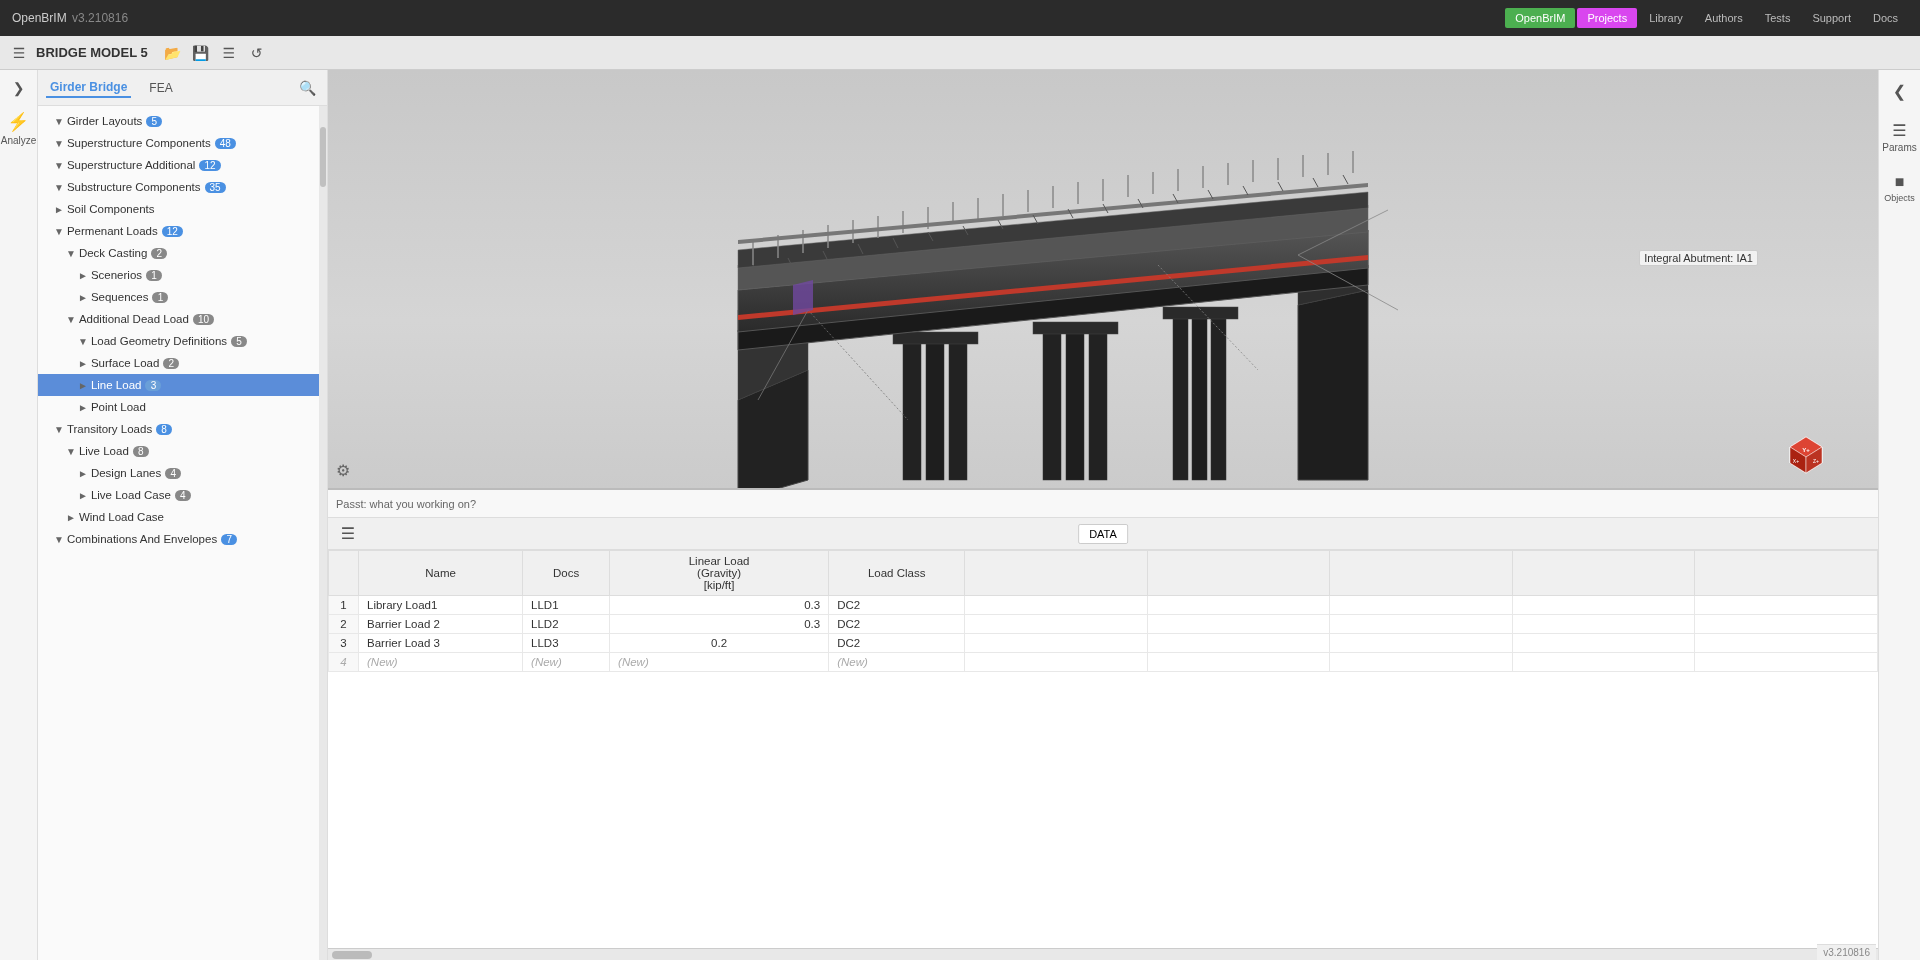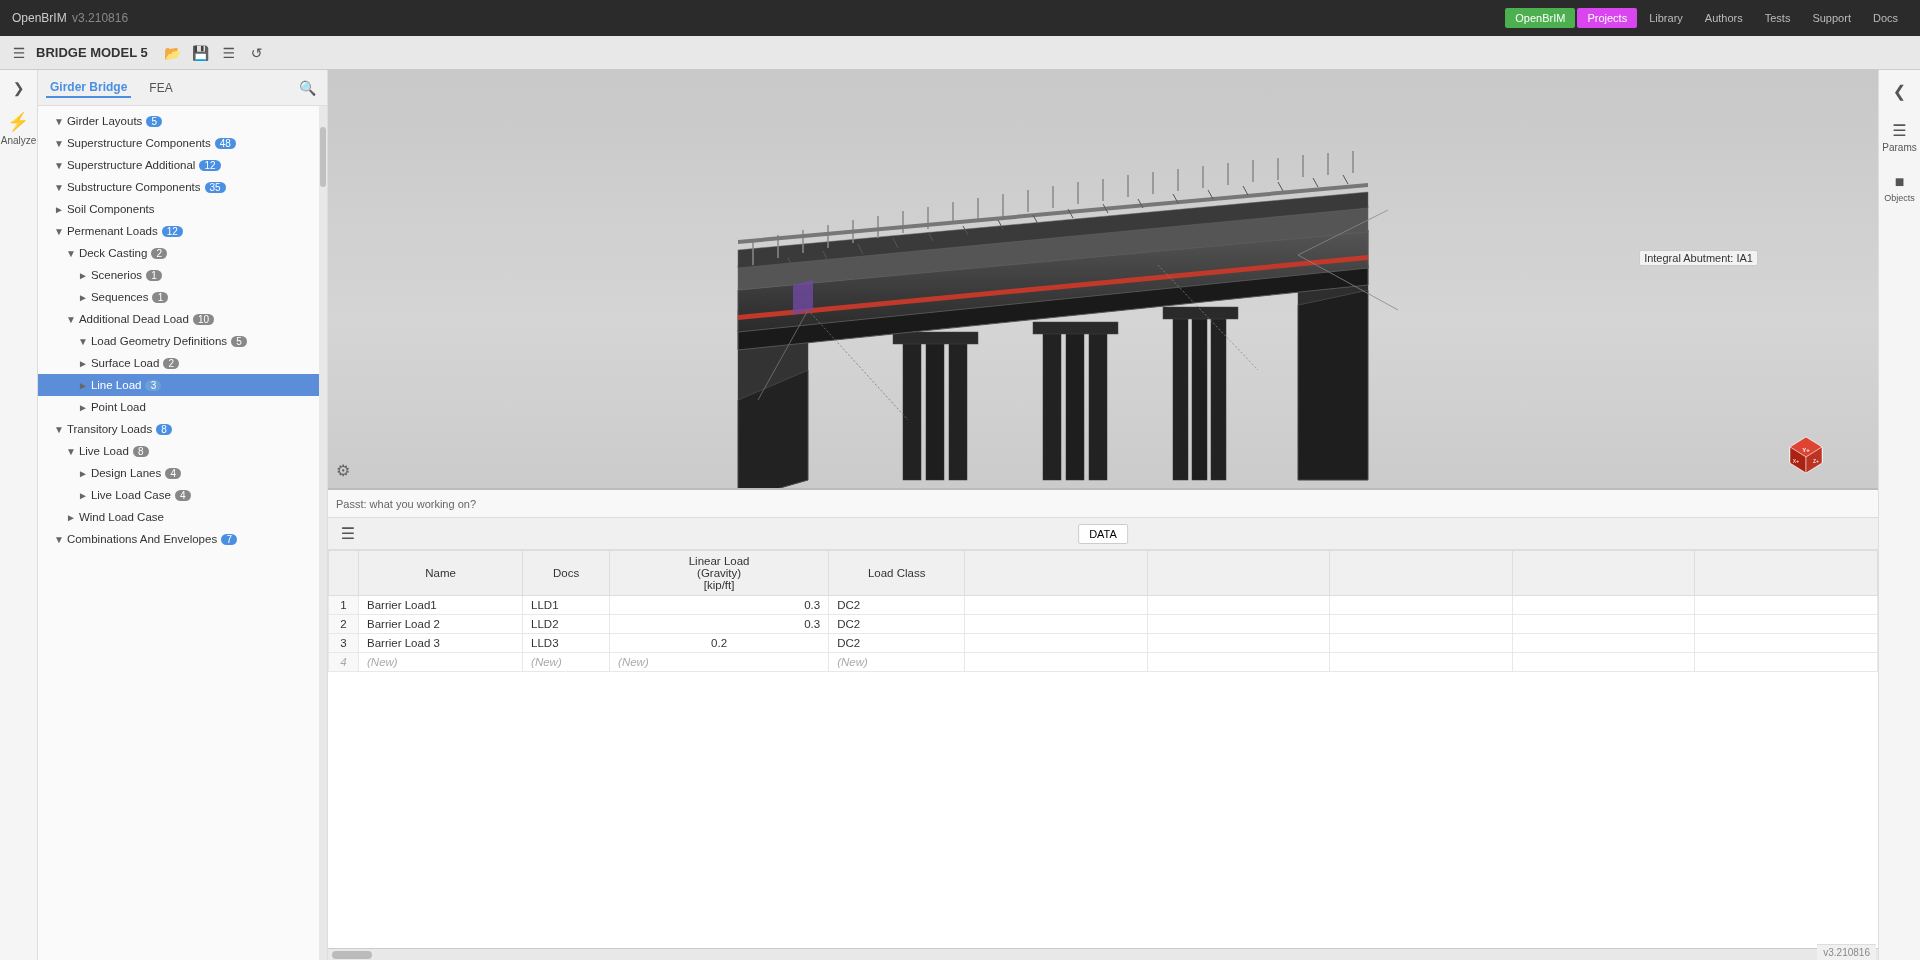--- a/index.html
+++ b/index.html
@@ -693,21 +693,21 @@
               <th style="min-width:100px;">&nbsp;</th>
               <th style="min-width:100px;">&nbsp;</th>
               <th style="min-width:100px;">&nbsp;</th>
               <th style="min-width:100px;">&nbsp;</th>
               <th style="min-width:100px;">&nbsp;</th>
             </tr>
           </thead>
           <tbody>
             <tr>
               <td class="row-num">1</td>
-              <td>Barrier Load1</td>
+              <td>Library Load1</td>
               <td>LLD1</td>
               <td style="text-align:right;">0.3</td>
               <td>DC2</td>
               <td></td>
                 <td></td>
                 <td></td>
                 <td></td>
                 <td></td>
             </tr>
             <tr>

